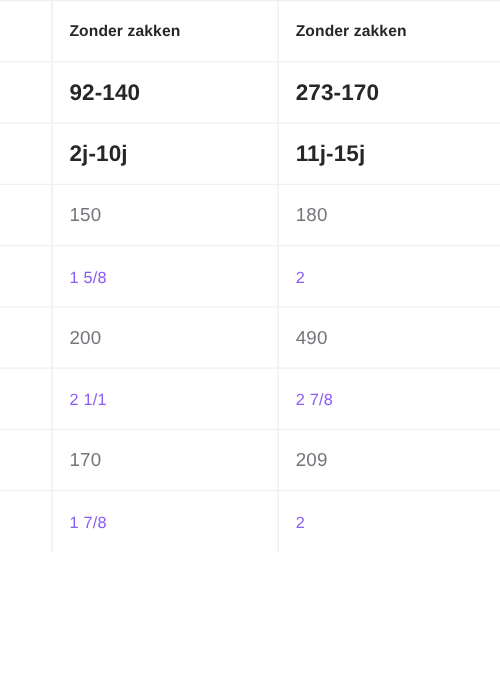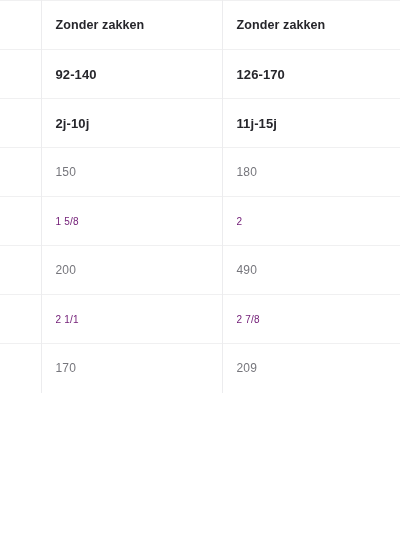--- a/index.html
+++ b/index.html
@@ -46,38 +46,38 @@
 
   
   tr.header-row th{
     font-size:12.5px;
     font-weight:600;
     color:#26262b;
     letter-spacing:.1px;
   }
   
   tr.row-strong td{
-    font-size:13px;
+    font-size:18px;
     font-weight:600;
     color:#26262b;
     letter-spacing:.1px;
   }
   
   tr.row-metric td{
-    font-size:12px;
+    font-size:15px;
     font-weight:400;
     color:#76767c;
     letter-spacing:.2px;
     margin-left:40px;
   }
   
   tr.row-imperial td{
-    font-size:10px;
+    font-size:13px;
     font-weight:400;
-    color:#701a75;
+    color:#8b5cf6;
     letter-spacing:.2px;
   }
   tr.header-row td.label-cell,
   tr.header-row th.label-cell{border-top:1px solid #f0f0f1;}
 </style>
 </head>
 <body>
 
 <div class="size-table-viewport">
   <table class="size-table">
@@ -90,21 +90,21 @@
       <tr class="header-row">
         <th class="label-cell"></th>
         <th>Zonder zakken</th>
         <th>Zonder zakken</th>
       </tr>
     </thead>
     <tbody id="table-body">
         <tr class="row-strong">
           <td class="label-cell"></td>
           <td>92-140</td>
-          <td>126-170</td>
+          <td>273-170</td>
         </tr>
         <tr class="row-strong">
           <td class="label-cell"></td>
           <td>2j-10j</td>
           <td>11j-15j</td>
         </tr>
         <tr class="row-metric">
           <td class="label-cell"></td>
           <td>150</td>
           <td>180</td>
@@ -122,15 +122,20 @@
         <tr class="row-imperial">
           <td class="label-cell"></td>
           <td>2 1/1</td>
           <td>2 7/8</td>
         </tr>
         <tr class="row-metric">
           <td class="label-cell"></td>
           <td>170</td>
           <td>209</td>
         </tr>
+        <tr class="row-imperial">
+          <td class="label-cell"></td>
+          <td>1 7/8</td>
+          <td>2</td>
+        </tr>
       </tbody>
   </table>
 </div>
 
 </body></html>

